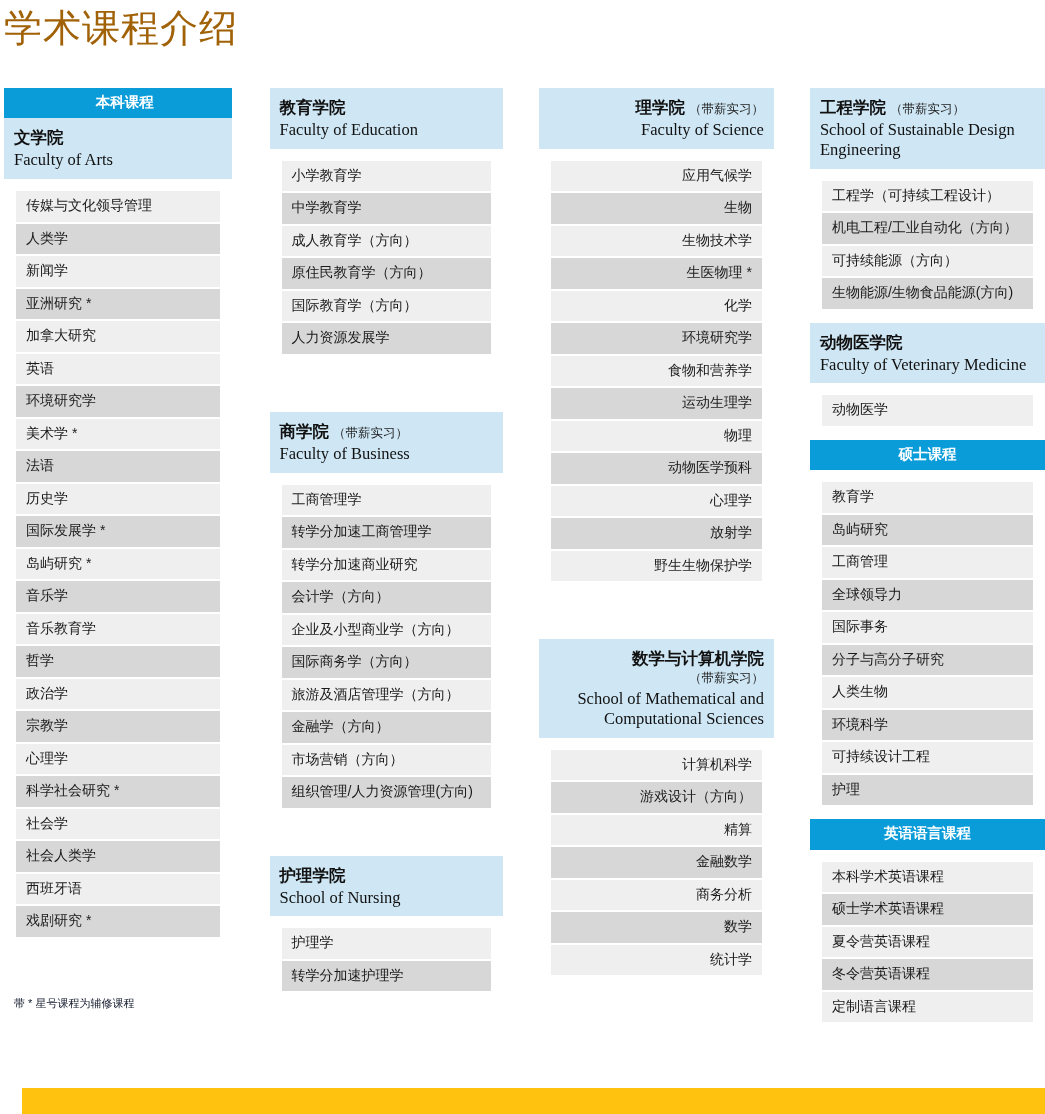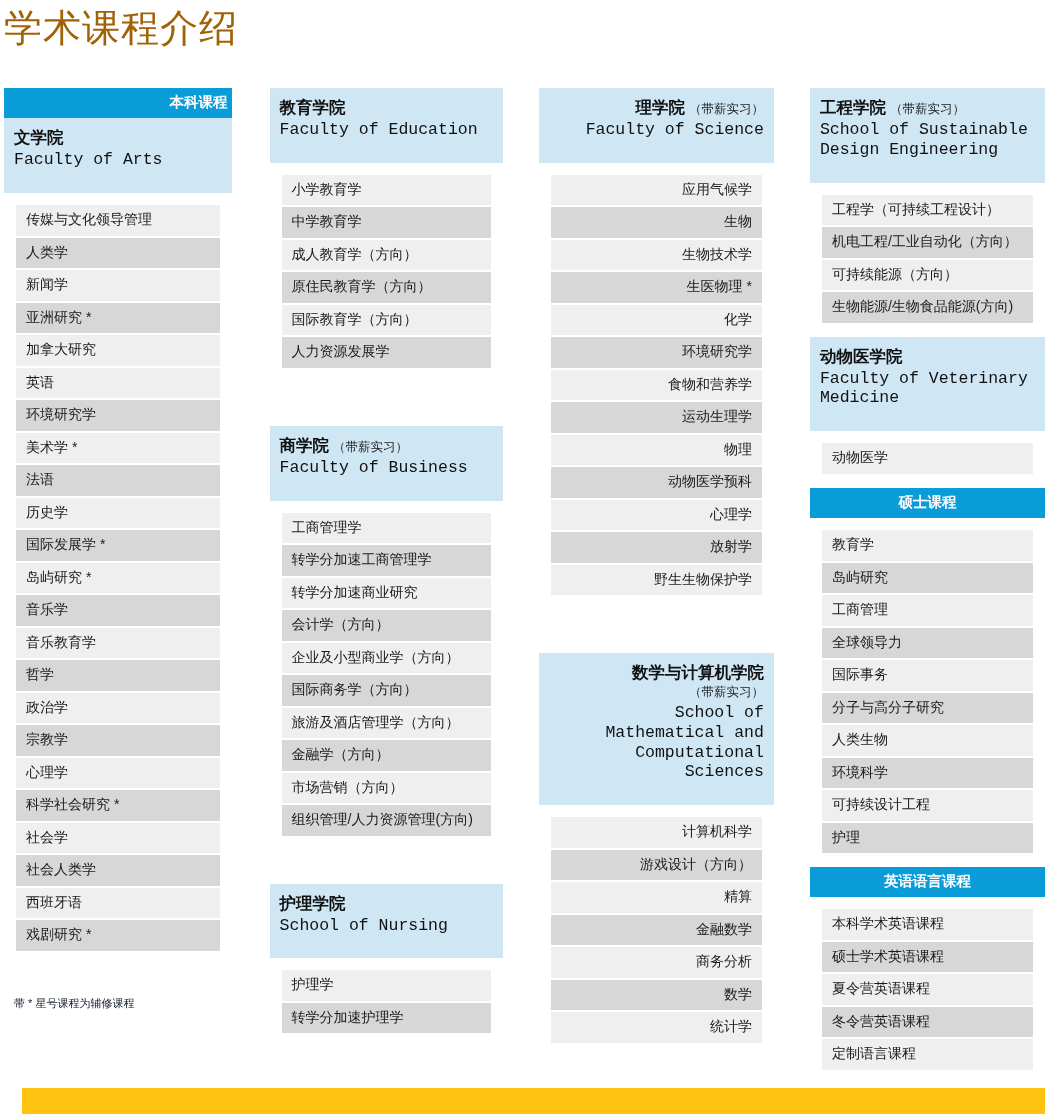--- a/index.html
+++ b/index.html
@@ -46,29 +46,29 @@
   .band {
     background: #0a9cd8;
     color: #ffffff;
     font-size: 14.5px;
     font-weight: bold;
     text-align: center;
     padding: 6px 4px 7px 4px;
     line-height: 1.2;
   }
   .band.left {
-    text-align: right;
+    text-align: center;
     padding-left: 18px;
     font-family: Liberation Serif, serif;
   }
 
   
   .faculty {
     background: #cfe7f5;
-    padding: 9px 10px 23px 10px;
+    padding: 9px 10px 9px 10px;
     line-height: 1.25;
   }
   .faculty .cn {
     font-size: 16.5px;
     font-weight: bold;
     color: #111;
     display: inline;
   }
   .faculty .cn-note {
     font-size: 12.5px;
@@ -77,21 +77,21 @@
     display: inline;
     margin-left: 4px;
   }
   .faculty .note-line {
     font-size: 12.5px;
     color: #222;
     display: block;
     margin-top: 2px;
   }
   .faculty .en {
-    font-family: Liberation Mono, monospace;
+    font-family: Liberation Serif, serif;
     font-size: 16.5px;
     color: #111;
     display: block;
     margin-top: 2px;
     line-height: 1.2;
   }
 
   
   ul.items {
     list-style: none;

